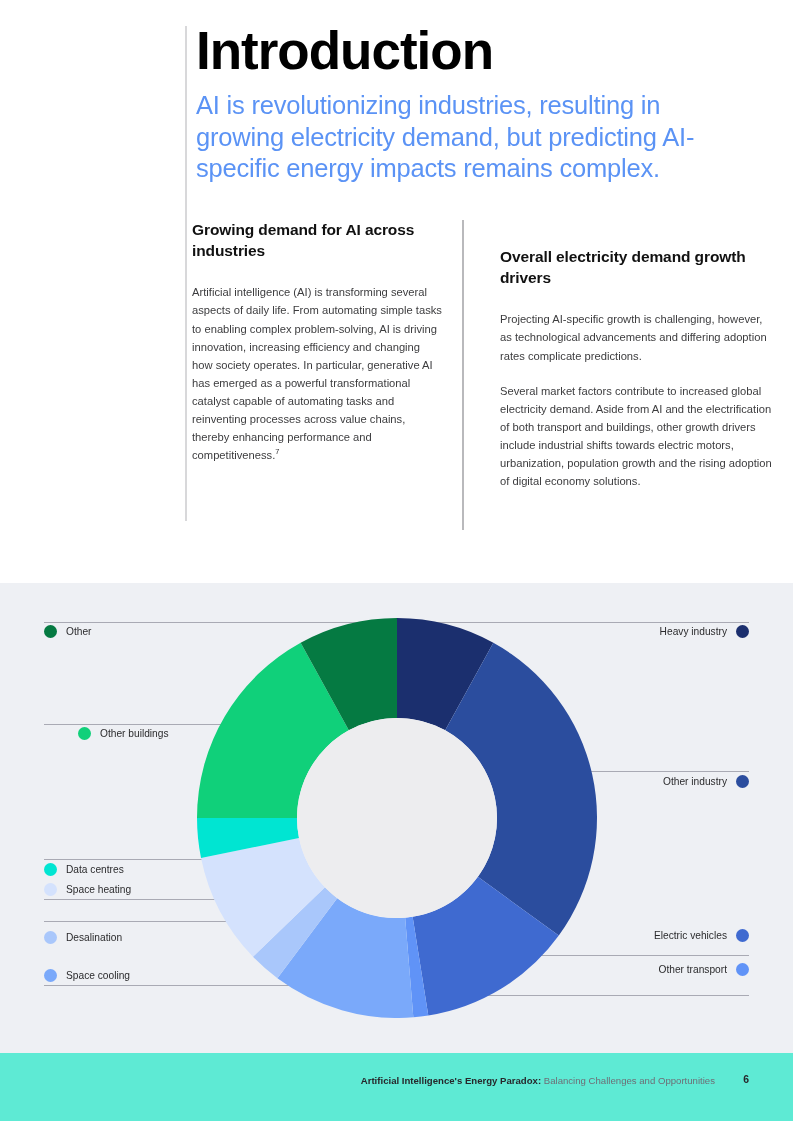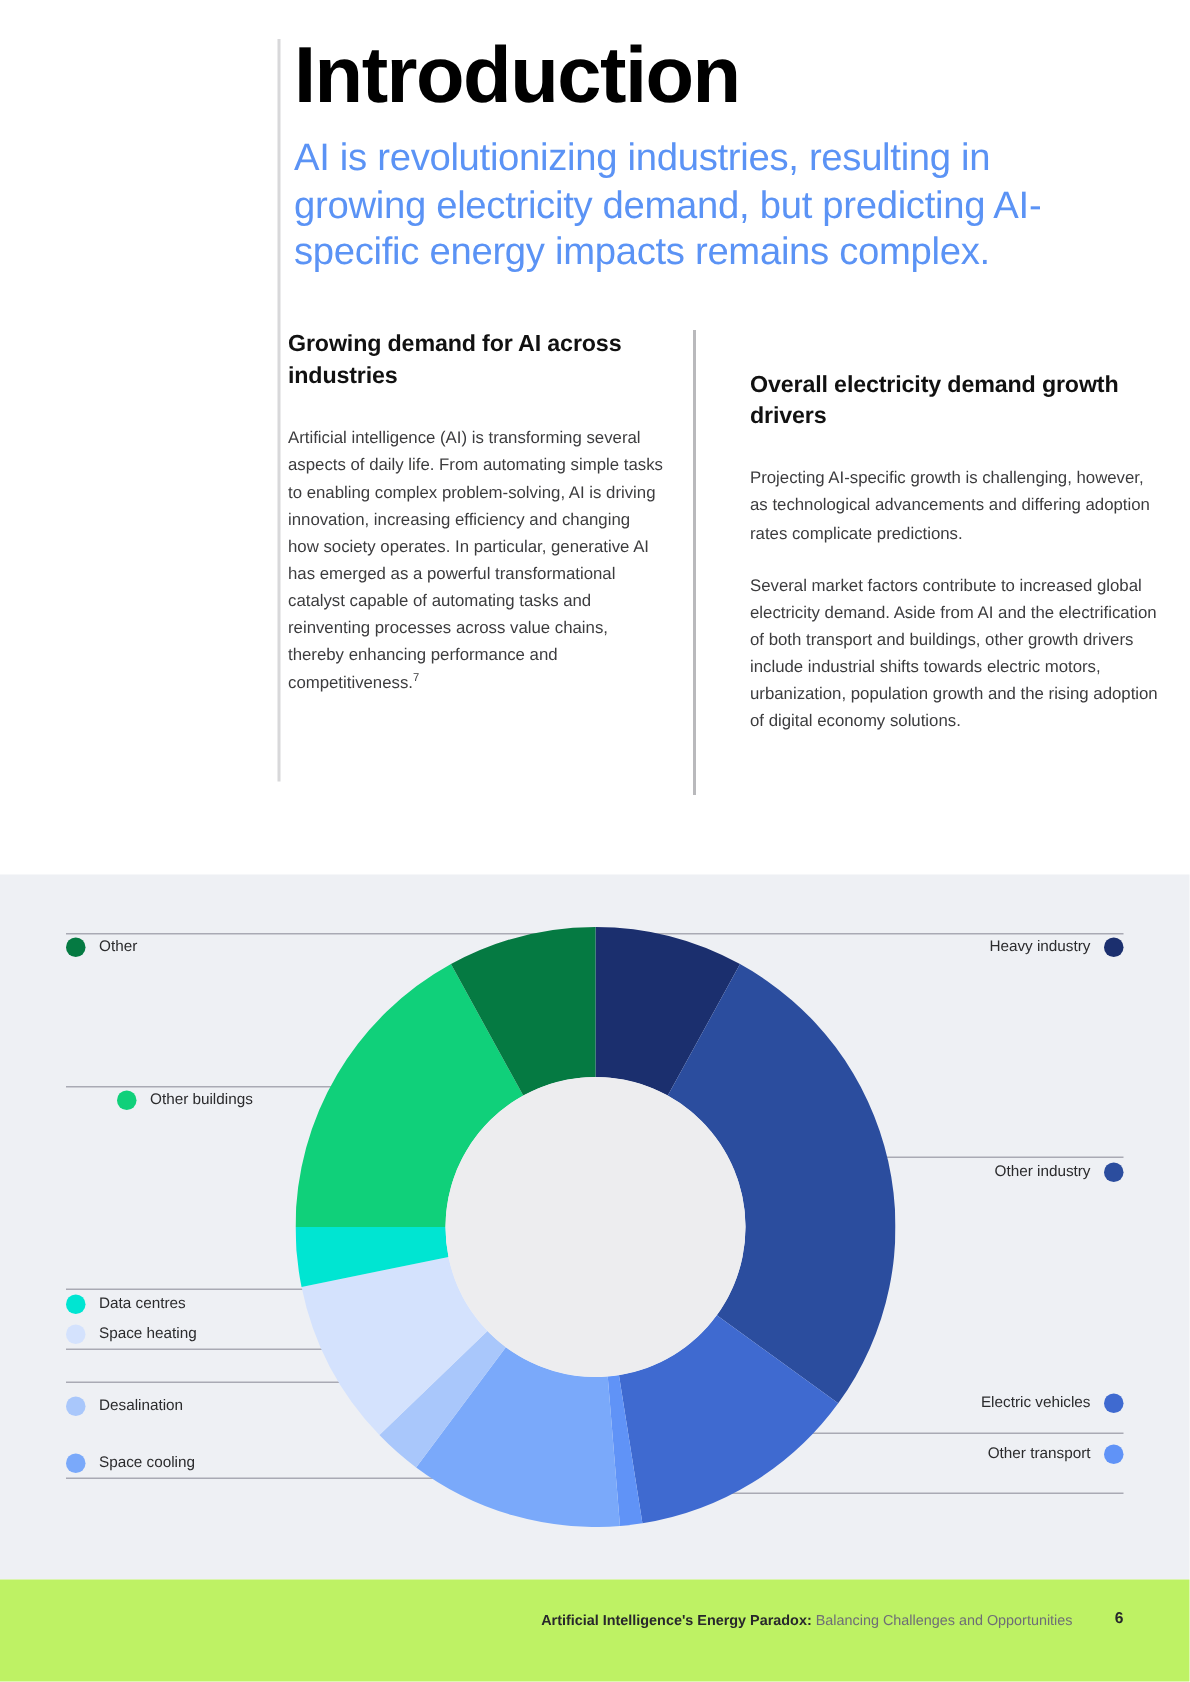--- a/index.html
+++ b/index.html
@@ -95,21 +95,21 @@
     display:flex;flex-direction:column;align-items:center;justify-content:flex-start;
     padding-top:28px;box-sizing:border-box;
   }
   #bolt-icon{width:62px;height:62px;margin-bottom:10px;}
   #center-line1{font-size:10.6px;color:#7e7e86;text-align:center;line-height:1.33;}
   #center-line1 b{color:#17171a;font-weight:bold;}
   #center-line2{font-size:10.6px;color:#8e8e96;text-align:center;line-height:1.33;margin-top:1px;}
 
   
   #footer{
-    position:absolute;left:0;top:1053px;width:793px;height:68px;background:#bef264;
+    position:absolute;left:0;top:1053px;width:793px;height:68px;background:#5eead4;
   }
   #footer-text{
     position:absolute;right:78px;top:22px;font-size:9.6px;color:#6e6e76;white-space:nowrap;
   }
   #footer-text b{color:#27272b;font-weight:bold;}
   #footer-page{
     position:absolute;right:44px;top:21px;font-size:10.4px;font-weight:bold;color:#27272b;
   }
 </style>
 </head>

